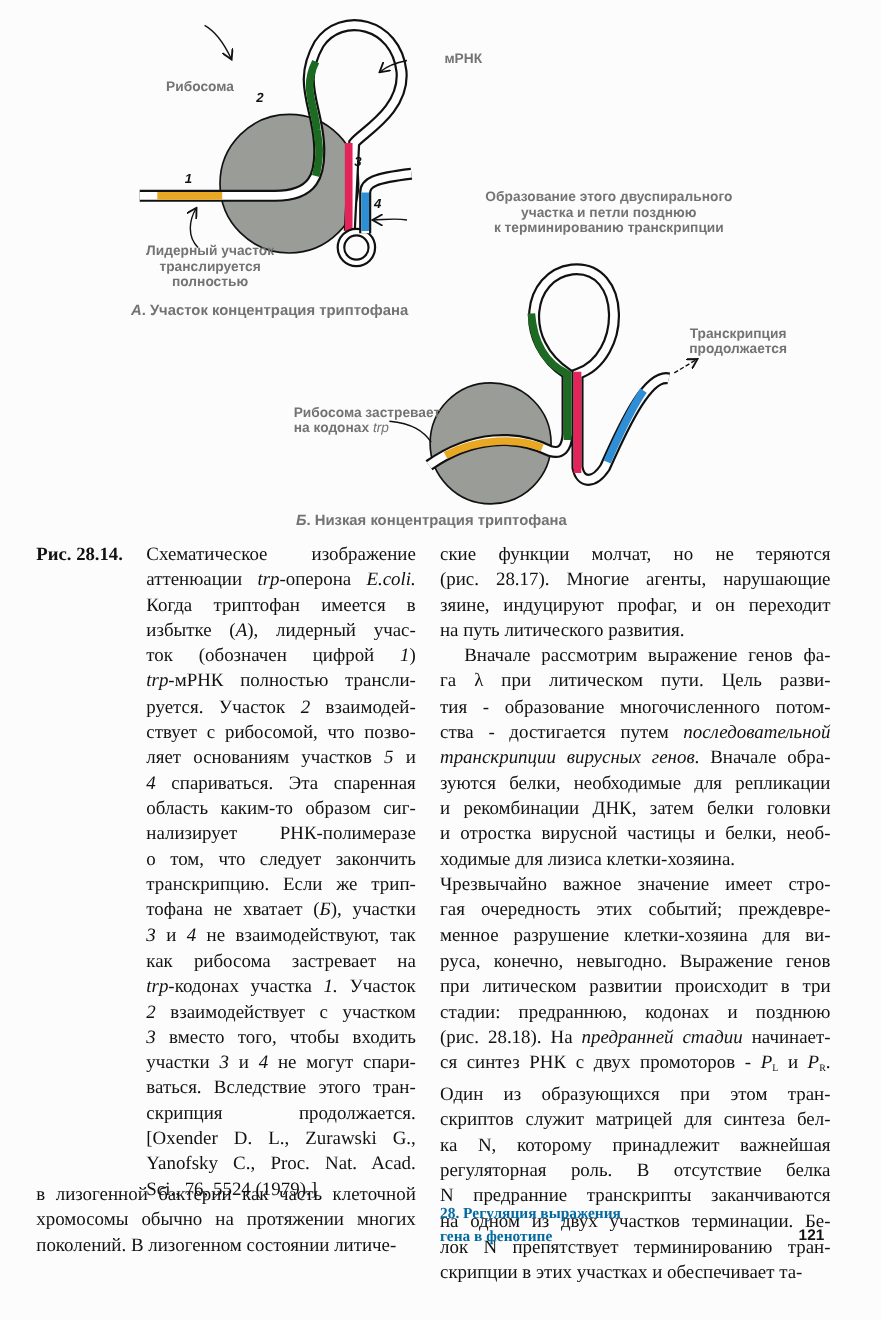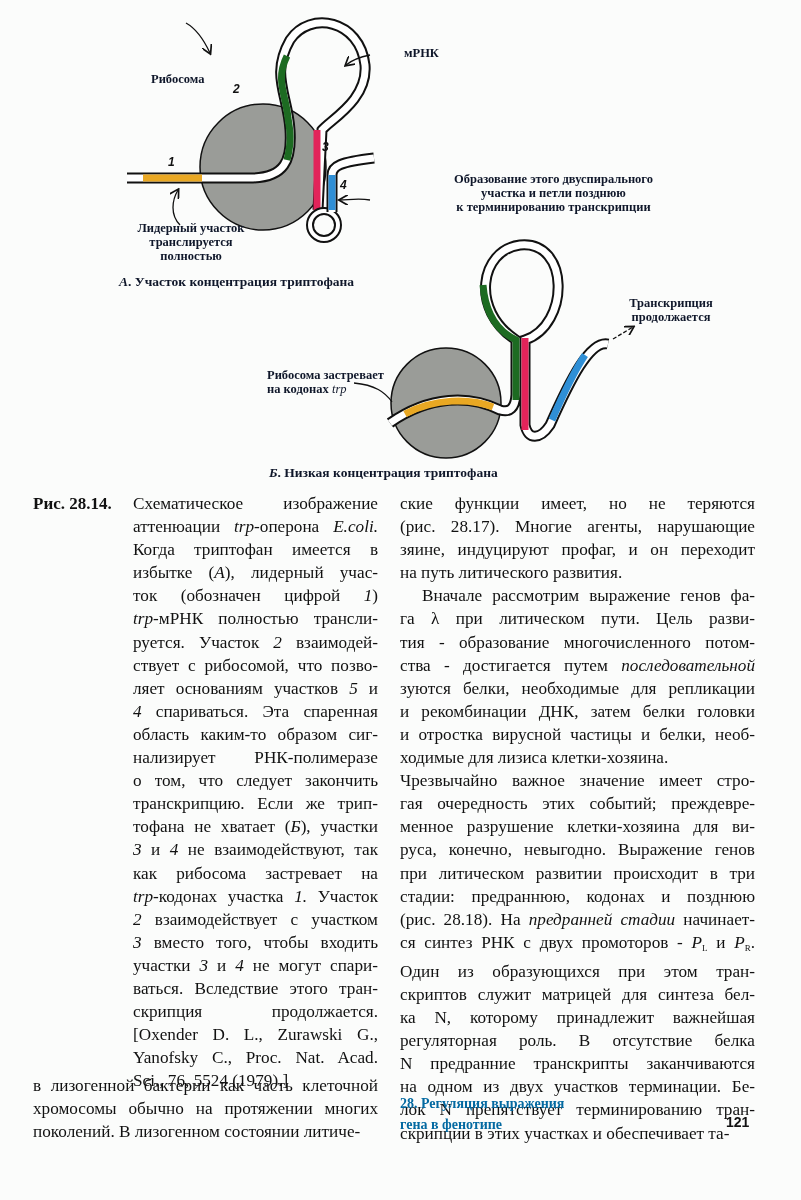--- a/index.html
+++ b/index.html
@@ -2,22 +2,22 @@
 <html><head>
 <meta charset="utf-8">
 <style>
   html, body { margin: 0; padding: 0; }
   body {
     width: 801px; height: 1200px; background: #fbfcfb; position: relative; overflow: hidden;
     font-family: "Liberation Serif", serif; color: #111;
   }
   .fig { position: absolute; left: 0; top: 0; width: 801px; height: 490px; }
   .lbl {
-    position: absolute; font-family: Liberation Serif, serif; font-weight: bold;
-    font-size: 12.5px; line-height: 14px; color: #0f172a; white-space: nowrap; padding-left: 31px;
+    position: absolute; font-family: Liberation Sans, sans-serif; font-weight: bold;
+    font-size: 12.5px; line-height: 14px; color: #737373; white-space: nowrap; padding-left: 31px;
   }
   .lbl.c { text-align: center; }
   .cap { font-size: 13.5px; }
   .num { font-family: "Liberation Sans", sans-serif; font-weight: bold; font-style: italic; font-size: 12px; position: absolute; }
   .col { position: absolute; font-size: 17.2px; line-height: 23.1px; text-align: justify; }
   .line { display: block; text-align: justify; text-align-last: justify; white-space: nowrap; }
   .line.last { text-align-last: left; }
   .figref { position: absolute; left: 33px; top: 494px; font-weight: bold; font-size: 17px; }
   .footer-title { position: absolute; left: 400px; top: 1093px; color: #0369a1; font-weight: bold; font-size: 14px; line-height: 21px; }
   .page-num { position: absolute; left: 726px; top: 1114px; font-family: "Liberation Sans", sans-serif; font-weight: bold; font-size: 14px; }
@@ -129,28 +129,29 @@
     <span class="line last">Sci., 76, 5524 (1979).]</span>
   </div>
 
 <div class="col" style="left:33px;top:1074px;width:345px" id="left-col">
     <span class="line">в лизогенной бактерии как часть клеточной</span>
     <span class="line">хромосомы обычно на протяжении многих</span>
     <span class="line last">поколений. В лизогенном состоянии литиче-</span>
   </div>
 
 <div class="col" style="left:400px;top:492px;width:355px" id="right-col">
-    <span class="line">ские функции имеет, но не теряются</span>
+    <span class="line">ские функции молчат, но не теряются</span>
     <span class="line">(рис. 28.17). Многие агенты, нарушающие</span>
     <span class="line">зяине, индуцируют профаг, и он переходит</span>
     <span class="line last">на путь литического развития.</span>
     <span class="line" style="text-indent: 22px;">Вначале рассмотрим выражение генов фа-</span>
     <span class="line">га λ при литическом пути. Цель разви-</span>
     <span class="line">тия - образование многочисленного потом-</span>
     <span class="line">ства - достигается путем <i>последовательной</i></span>
+    <span class="line"><i>транскрипции вирусных генов</i>. Вначале обра-</span>
     <span class="line">зуются белки, необходимые для репликации</span>
     <span class="line">и рекомбинации ДНК, затем белки головки</span>
     <span class="line">и отростка вирусной частицы и белки, необ-</span>
     <span class="line last">ходимые для лизиса клетки-хозяина.</span>
     <span class="line">Чрезвычайно важное значение имеет стро-</span>
     <span class="line">гая очередность этих событий; преждевре-</span>
     <span class="line">менное разрушение клетки-хозяина для ви-</span>
     <span class="line">руса, конечно, невыгодно. Выражение генов</span>
     <span class="line">при литическом развитии происходит в три</span>
     <span class="line">стадии: предраннюю, кодонах и позднюю</span>

